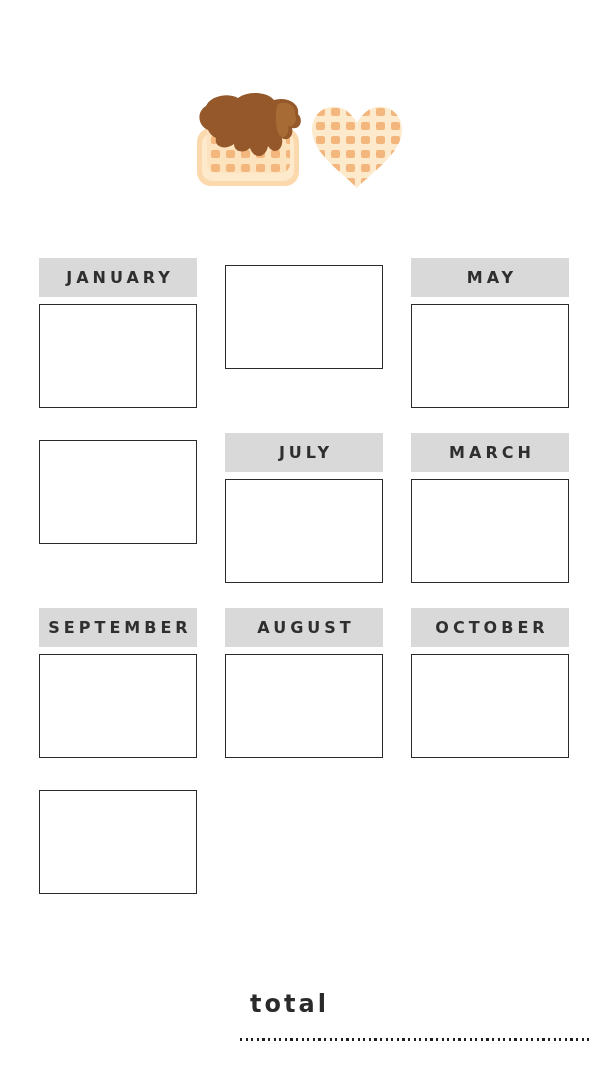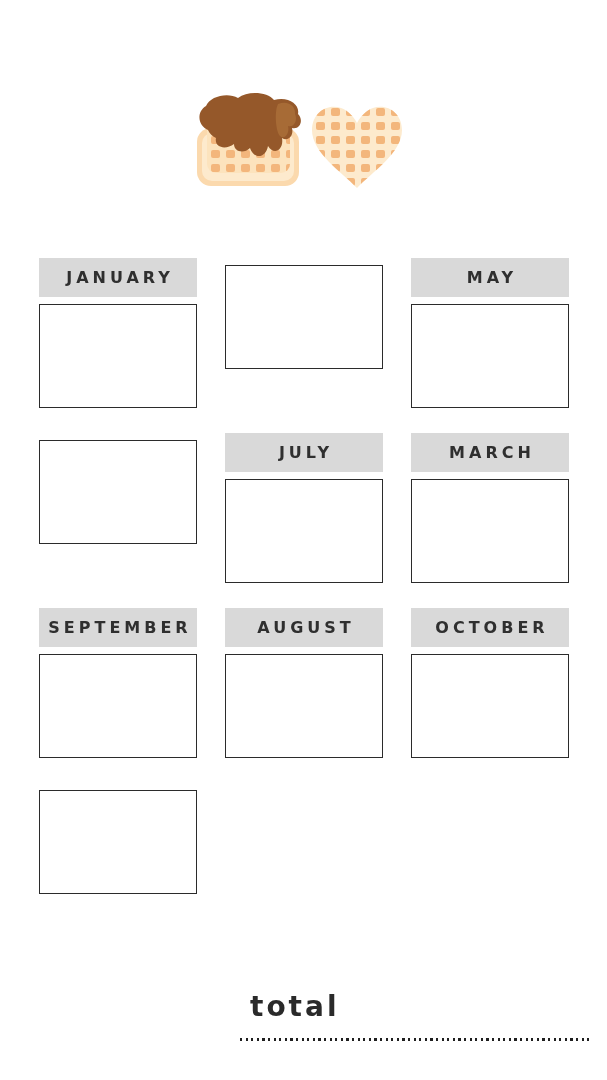--- a/index.html
+++ b/index.html
@@ -20,21 +20,21 @@
     font-size:16px;font-weight:700;letter-spacing:4px;
     text-indent:4px;white-space:nowrap;
   }
   .month-box{
     margin-top:7px;height:102px;background:#ffffff;
     border:1.5px solid #2b2b2b;box-sizing:content-box;
   }
   .total-wrap{position:absolute;left:0;top:985px;width:607px;height:70px;}
   .total-label{
     position:absolute;left:250px;top:5px;color:#2a2a2a;
-    font-size:28px;font-weight:700;letter-spacing:3px;
+    font-size:24px;font-weight:700;letter-spacing:3px;
   }
   .total-line{
     position:absolute;left:240px;top:53px;width:350px;height:3px;
     background-image:repeating-linear-gradient(90deg,#1f1f1f 0 2.2px,transparent 2.2px 5.6px);
   }
 </style>
 </head>
 <body>
 
 <div class="page">

